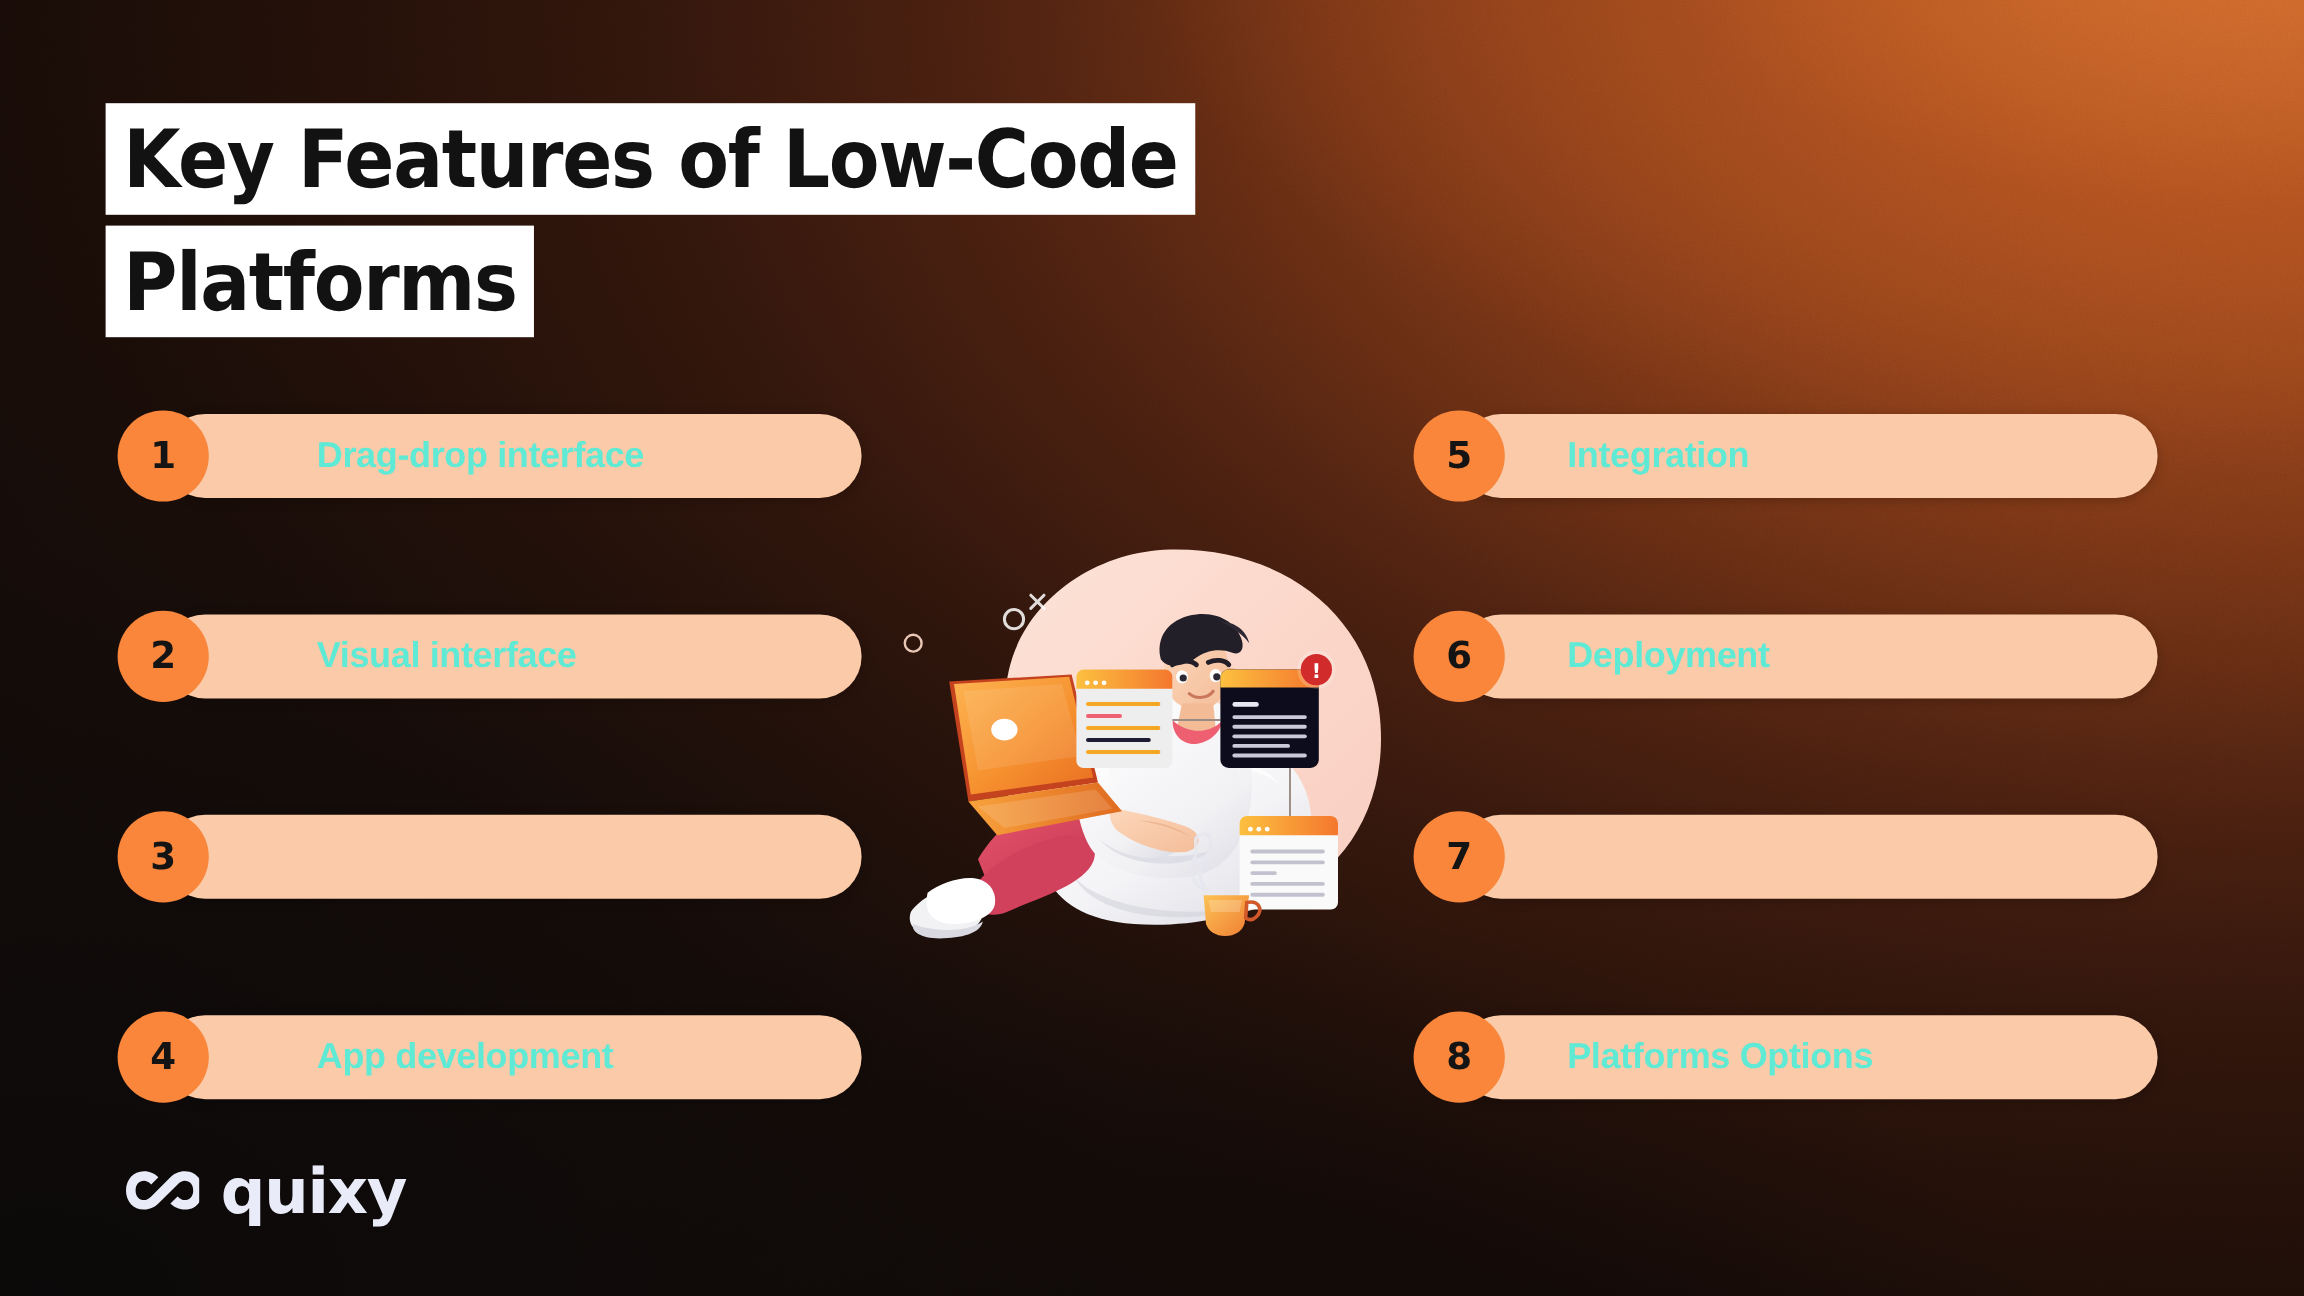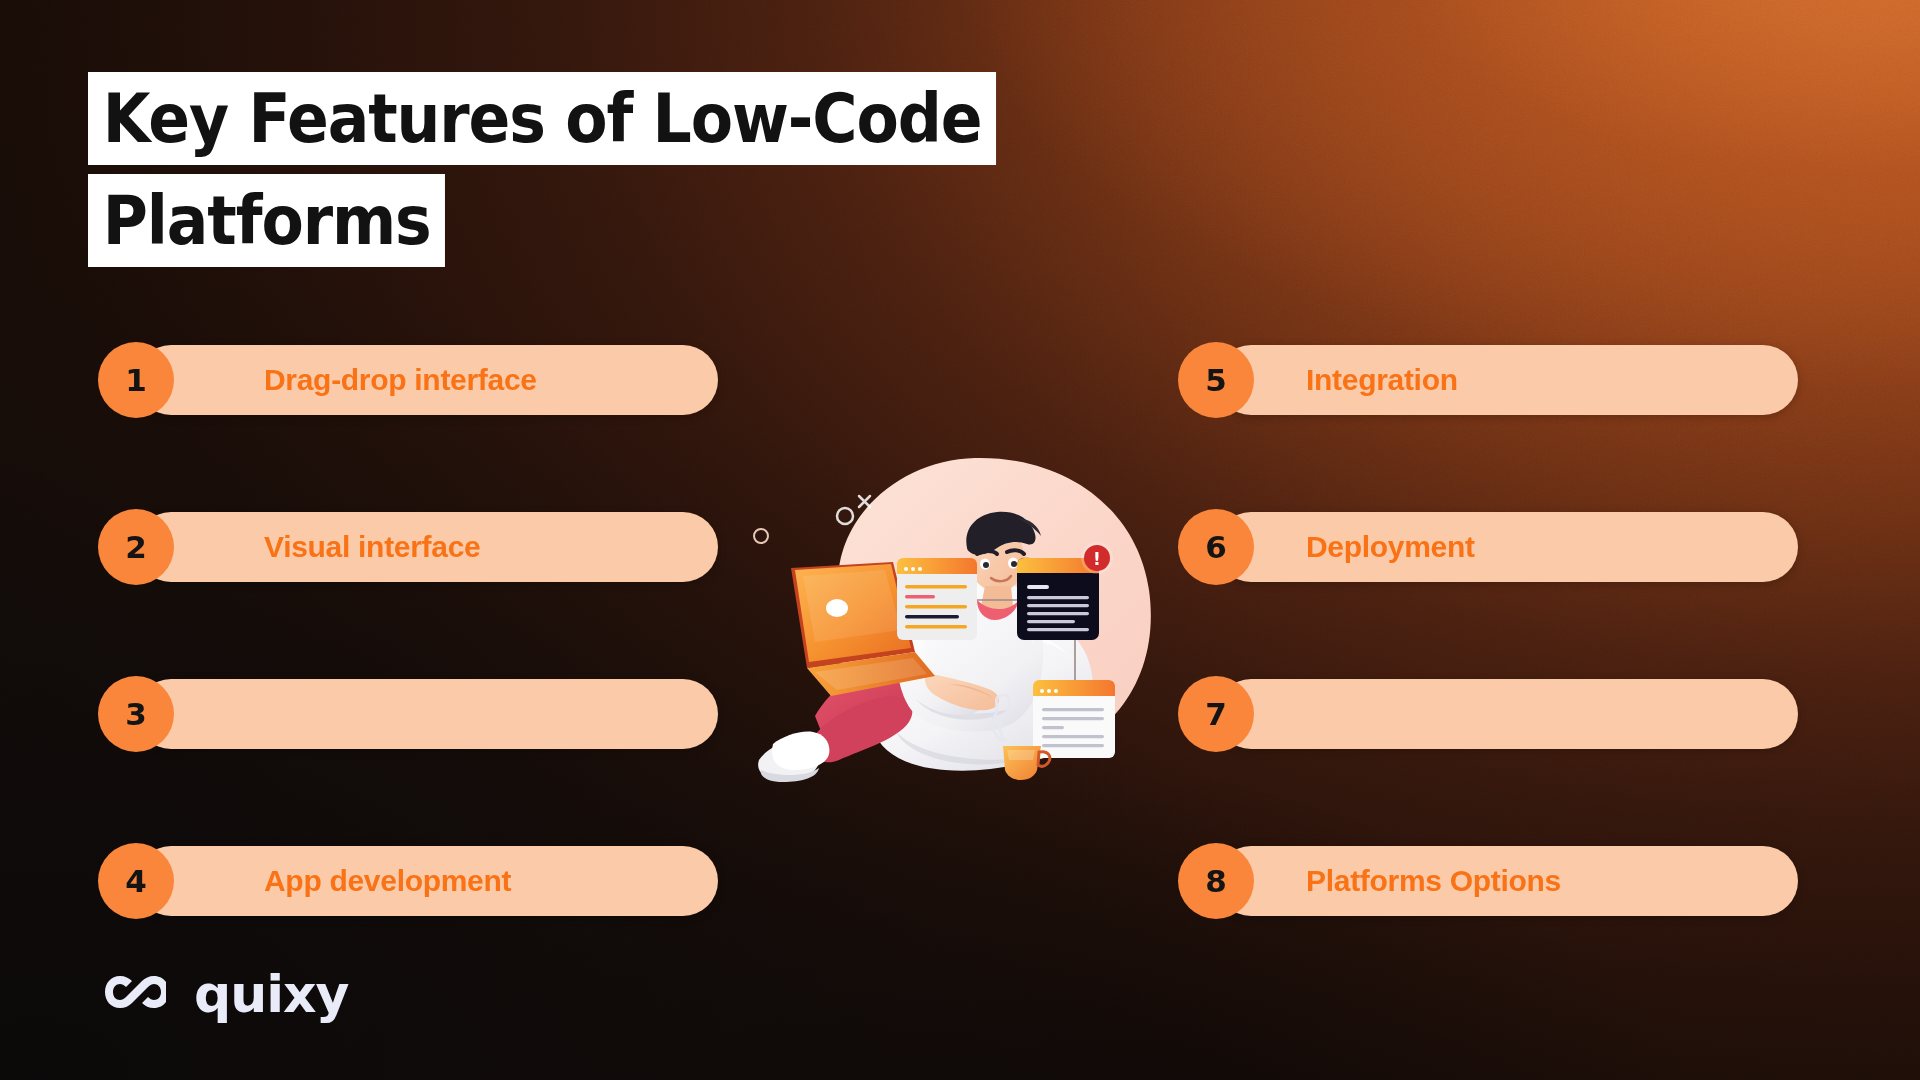--- a/index.html
+++ b/index.html
@@ -30,21 +30,21 @@
     background:
       radial-gradient(80% 95% at 2% 100%, rgba(10,8,8,.96) 0%, rgba(14,10,9,.78) 32%, rgba(20,13,10,.25) 60%, rgba(0,0,0,0) 80%),
       radial-gradient(60% 70% at 50% 118%, rgba(8,6,6,.9) 0%, rgba(8,6,6,0) 70%);
   }
   .bg-noise {
     position:absolute; inset:0; opacity:.5; mix-blend-mode:overlay;
   }
 
   
   #title-block {
-    position:absolute; left:88px; top:72px; z-index:5;
+    position:absolute; left:88px; top:86px; z-index:5;
   }
   .title-line {
     display:block; width:fit-content;
     background:#ffffff;
     color:#121212;
     font-family:"DejaVu Sans", sans-serif;
     font-weight:bold;
     font-size:67px;
     line-height:1.0;
     letter-spacing:-1.2px;
@@ -83,33 +83,33 @@
     background:#f9863a;
     display:flex; align-items:center; justify-content:center;
     color:#141414;
     font-family:"DejaVu Sans", sans-serif;
     font-weight:bold;
     font-size:31px;
     flex:0 0 76px;
   }
   .pill-label {
     position:relative; z-index:2;
-    color:#f97316;
+    color:#5eead4;
     font-size:30px;
     font-weight:bold;
     letter-spacing:-.3px;
     white-space:nowrap;
   }
   #col-left .pill-label  { margin-left:90px; }
   #col-right .pill-label { margin-left:52px; }
 
   
   #logo {
     position:absolute; left:104px; top:968px; z-index:6;
-    display:flex; align-items:center; gap:28px;
+    display:flex; align-items:center; gap:18px;
   }
   #logo .mark { display:block; }
   #logo .word {
     color:#e9ecf8;
     font-family:"DejaVu Sans", sans-serif;
     font-weight:bold;
     font-size:52px;
     letter-spacing:-1px;
     line-height:1;
   }

